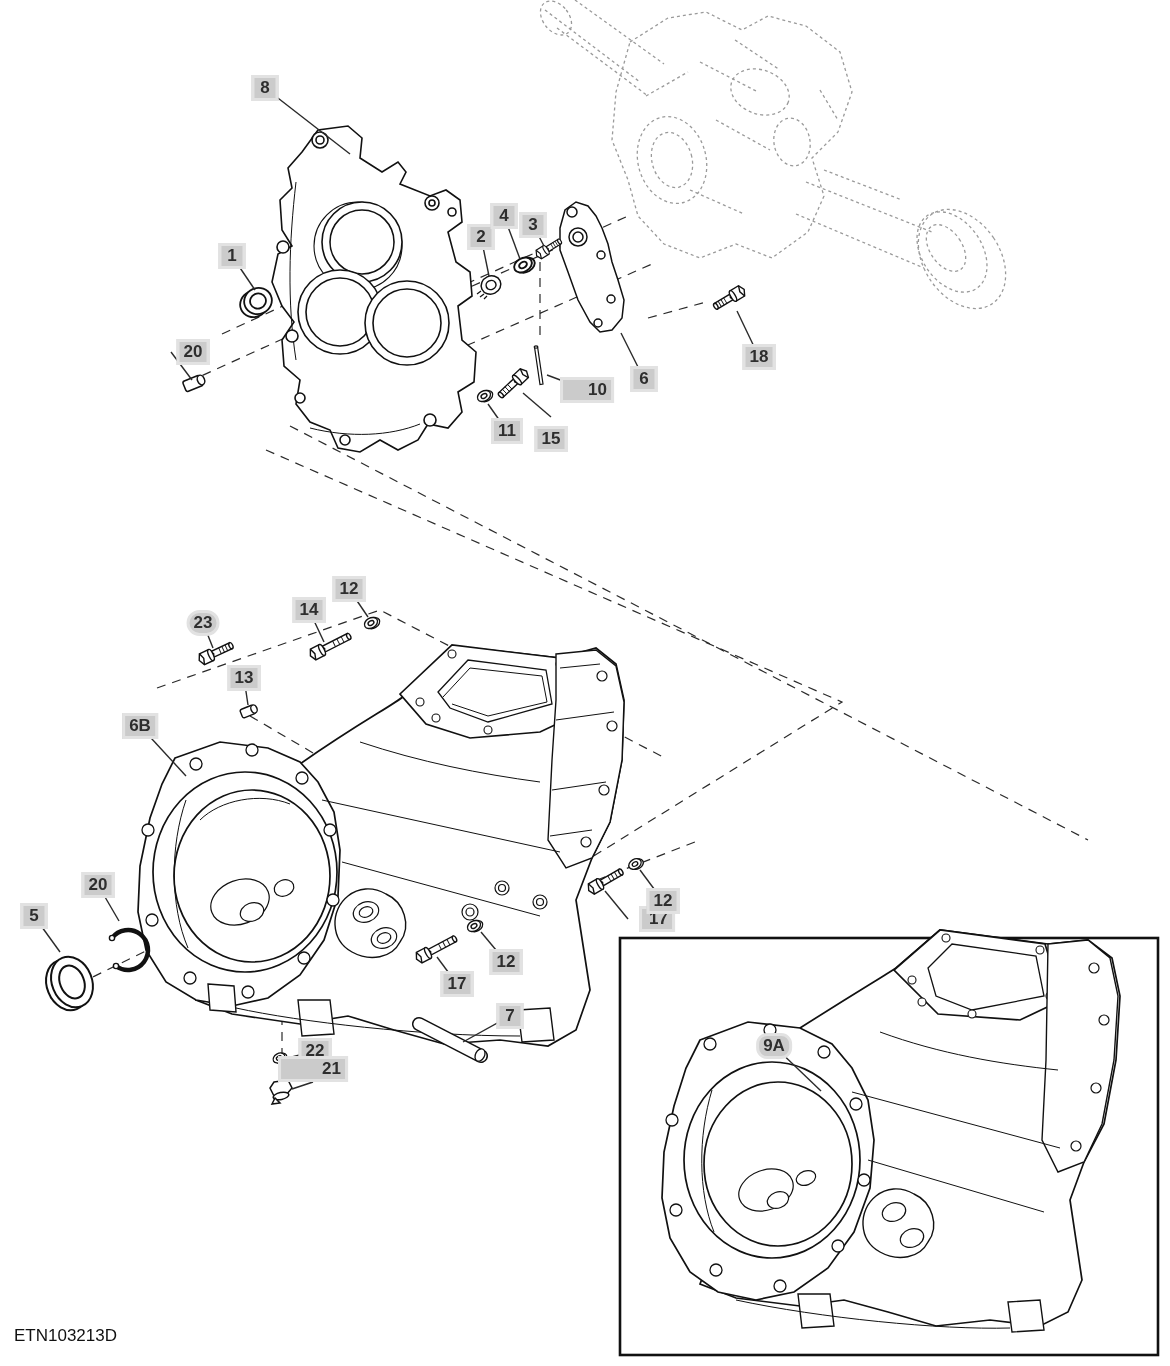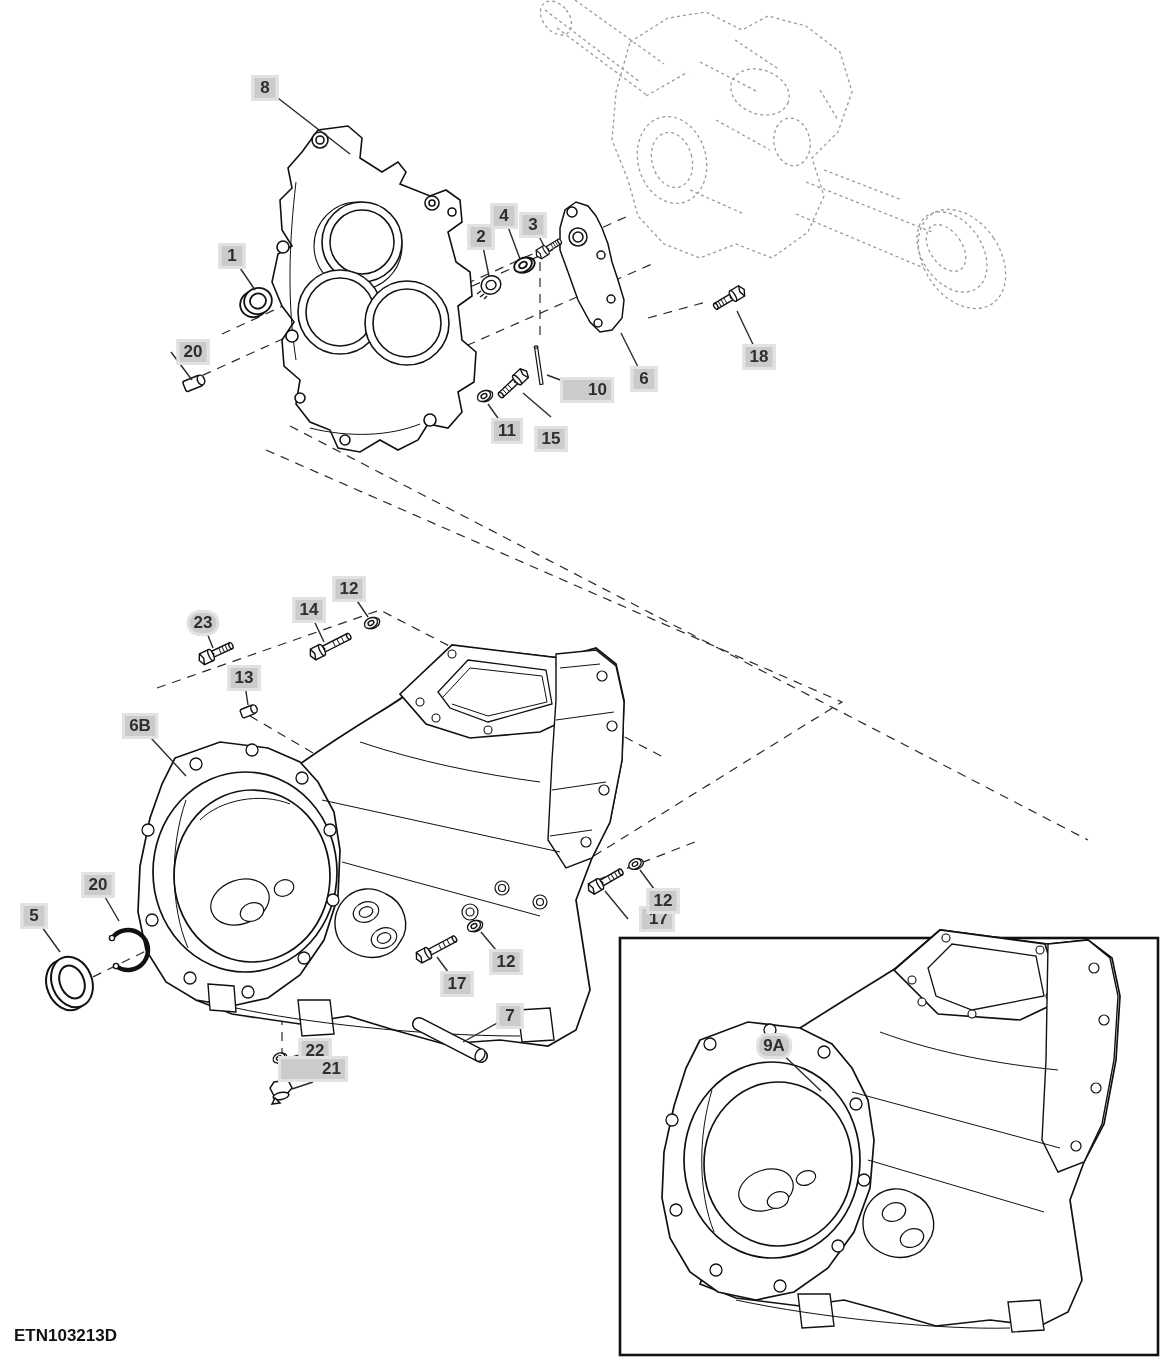--- a/index.html
+++ b/index.html
@@ -3,21 +3,21 @@
 <meta charset="utf-8">
 <style>
   html,body{margin:0;padding:0;background:#ffffff;}
   #stage{position:relative;width:1170px;height:1366px;background:#fff;overflow:hidden;
          font-family:"Liberation Sans", sans-serif;}
   #diagram{position:absolute;left:0;top:0;}
   .callout{position:absolute;transform:translate(-50%,-50%);
            background:#cbcbcb;border:3px solid #e2e2e2;color:#2e2e2e;
            font-weight:bold;font-size:17px;line-height:20px;padding:0 4px;
            min-width:13px;text-align:center;cursor:pointer;user-select:none;}
-  #figure-code{position:absolute;left:14px;top:1326px;font-weight:bold;
+  #figure-code{position:absolute;left:14px;top:1326px;font-weight:normal;
                font-size:17px;color:#111;}
   .thin{stroke:#111;fill:none;stroke-width:1;}
   .nofill{fill:none;}
 </style>
 </head>
 <body>
 
 <div id="stage">
 
 <svg id="diagram" width="1170" height="1366" viewBox="0 0 1170 1366" xmlns="http://www.w3.org/2000/svg">

